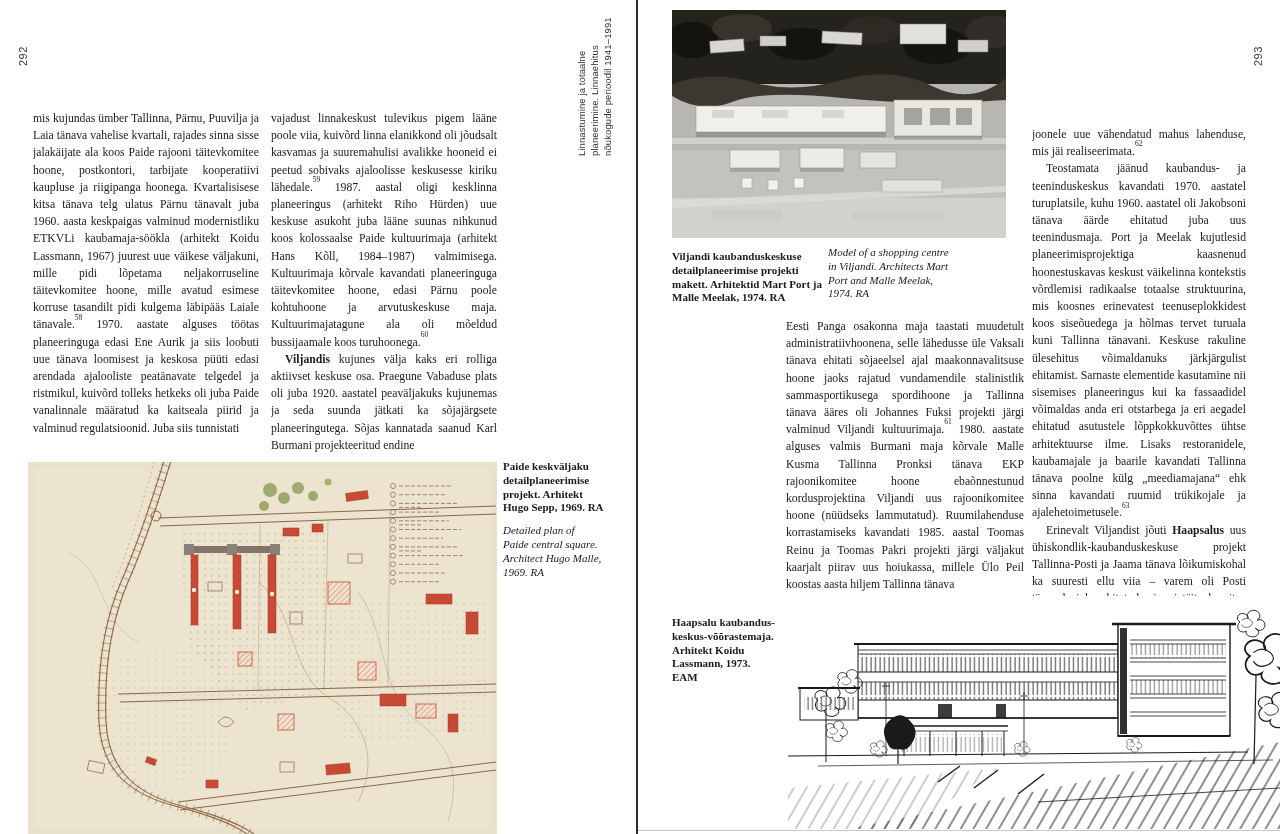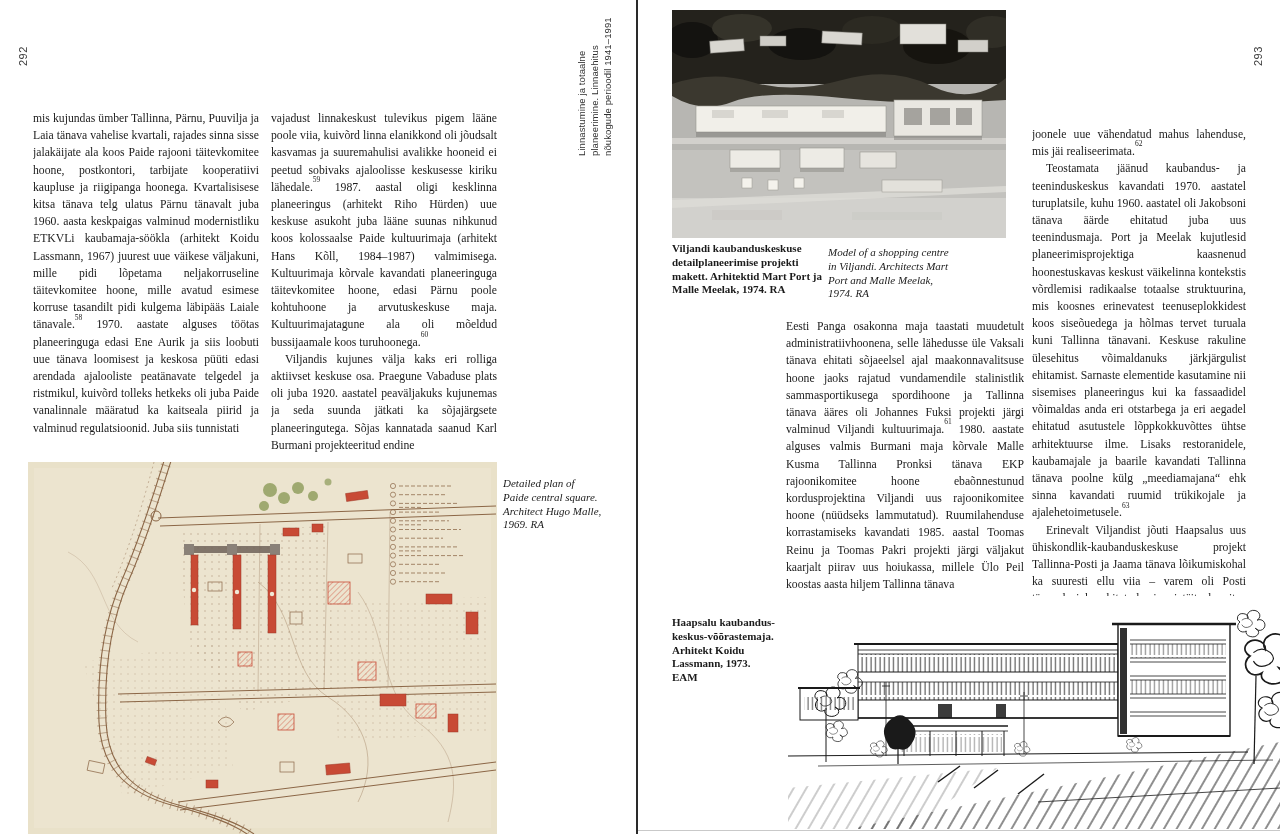--- a/index.html
+++ b/index.html
@@ -10,25 +10,25 @@
   *{margin:0;padding:0;box-sizing:border-box}
   html,body{background:#fff}
   .spread{position:relative;width:1280px;height:834px;background:var(--page-background);
     font-family:"Liberation Serif", serif;color:var(--body-text);overflow:hidden}
   .abs{position:absolute}
   
   .tcol{position:absolute;overflow:hidden;font-size:11.7px;line-height:17.2px;text-align:justify;hyphens:auto}
   .tcol p{text-align:justify;margin:0}
   .tcol p.indent{text-indent:14px}
   sup{font-size:7.5px;line-height:0;position:relative;top:-4px}
-  b{font-weight:normal}
+  b{font-weight:bold}
   
   .cap{position:absolute;font-size:11px;line-height:13.8px}
   .cap .et{font-weight:bold}
-  .cap .en{font-style:italic;margin-top:17px}
+  .cap .en{font-style:italic;margin-top:9px}
   
   .rot{position:absolute}
   .rot-inner{position:absolute;left:0;transform-origin:0 0;transform:rotate(-90deg);
     font-family:"Liberation Sans", sans-serif;color:#3a3a3a}
   .margin-title .rot-inner{font-size:9.5px;line-height:13px;letter-spacing:.1px;color:#2f2f2f}
   .pagenum .rot-inner{font-size:11px;letter-spacing:.5px;color:#3c3c3c}
   
   .gutter{position:absolute;background:var(--gutter-line)}
   .edge-line{position:absolute;background:#c9c9c9}
   
@@ -178,20 +178,26 @@
             <line x1="9" y1="78.3" x2="49" y2="78.3" class="mink" stroke-width=".9" stroke-dasharray="4 2" opacity=".85"></line>
             <circle cx="3" cy="87" r="2.6" class="mink" stroke-width=".7"></circle>
             <line x1="9" y1="87" x2="55" y2="87" class="mink" stroke-width=".9" stroke-dasharray="4 2" opacity=".85"></line>
             <circle cx="3" cy="95.69999999999999" r="2.6" class="mink" stroke-width=".7"></circle>
             <line x1="9" y1="95.69999999999999" x2="49" y2="95.69999999999999" class="mink" stroke-width=".9" stroke-dasharray="4 2" opacity=".85"></line>
           </g>
       </svg>
     </div>
 
     <div class="cap" style="left:503px;top:460px;width:122px">
+      <div class="et">
+          <div>Paide keskväljaku</div>
+          <div>detailplaneerimise</div>
+          <div>projekt. Arhitekt</div>
+          <div>Hugo Sepp, 1969. RA</div>
+        </div>
       <div class="en">
           <div>Detailed plan of</div>
           <div>Paide central square.</div>
           <div>Architect Hugo Malle,</div>
           <div>1969. RA</div>
         </div>
     </div>
   </div>
 
   <div class="gutter" style="left:636px;top:0;width:2px;height:834px"></div>
@@ -245,21 +251,21 @@
         <rect x="128" y="158" width="44" height="4" fill="#8b8984" opacity=".5"></rect>
         <rect x="70" y="168" width="10" height="10" fill="#f4f2ec" stroke="#98968f" stroke-width=".5"></rect>
         <rect x="96" y="170" width="10" height="10" fill="#f4f2ec" stroke="#98968f" stroke-width=".5"></rect>
         <rect x="122" y="168" width="10" height="10" fill="#f4f2ec" stroke="#98968f" stroke-width=".5"></rect>
         <rect x="210" y="170" width="60" height="12" fill="#e3e1db" stroke="#98968f" stroke-width=".5"></rect>
         <rect x="40" y="200" width="70" height="10" fill="#cac9c4" opacity=".7"></rect>
         <rect x="180" y="202" width="90" height="8" fill="#cac9c4" opacity=".6"></rect>
       </svg>
     </div>
 
-    <div class="cap" style="left:34px;top:242px;width:160px">
+    <div class="cap" style="left:34px;top:250px;width:160px">
       <div class="et">
           <div>Viljandi kaubanduskeskuse</div>
           <div>detailplaneerimise projekti</div>
           <div>makett. Arhitektid Mart Port ja</div>
           <div>Malle Meelak, 1974. RA</div>
         </div>
     </div>
     <div class="cap" style="left:190px;top:246px;width:140px">
       <div class="en" style="margin-top:0">
           <div>Model of a shopping centre</div>

